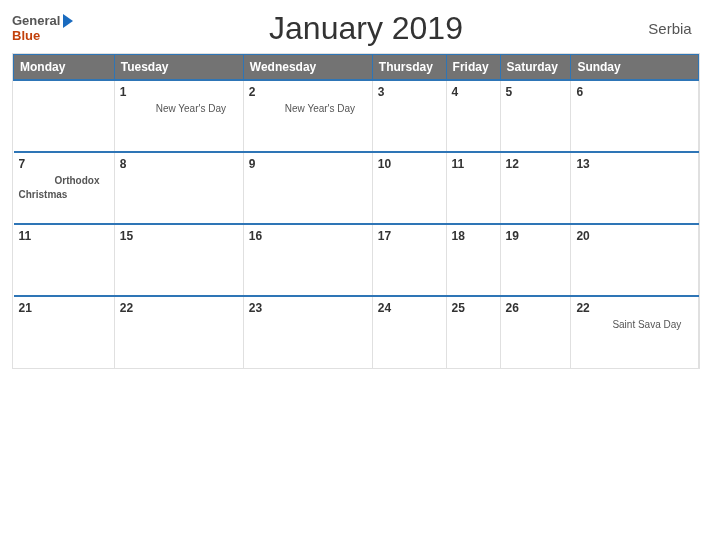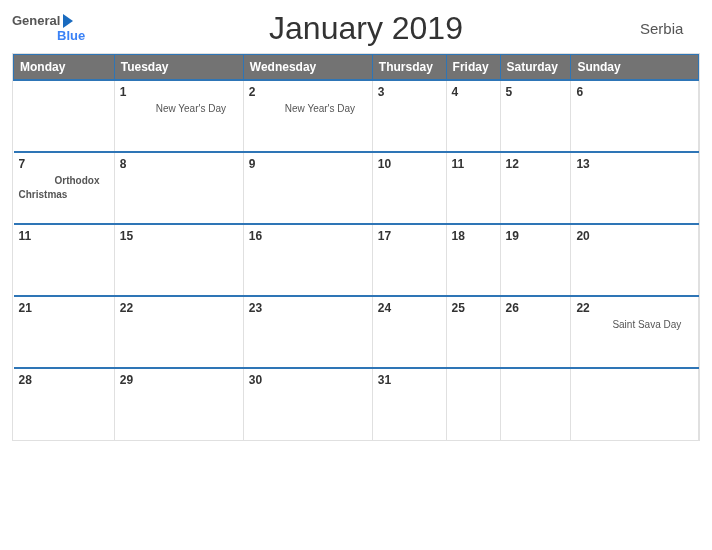--- a/index.html
+++ b/index.html
@@ -28,21 +28,21 @@
       font-size: 32px;
       font-weight: bold;
       color: #333;
       text-align: center;
       flex: 1;
     }
     .country {
       font-size: 15px;
       color: #555;
       min-width: 60px;
-      text-align: left;
+      text-align: center;
     }
     .calendar {
       border-collapse: collapse;
       width: 100%;
       flex: 1;
     }
     .calendar thead tr th {
       background-color: #737373;
       color: #fff;
       font-size: 12px;
@@ -85,21 +85,21 @@
 </head>
 <body>
 
 <div class="page">
   <div class="header">
     <div style="display:flex;flex-direction:column;line-height:1.1;font-size:13px;font-weight:bold;min-width:80px;">
       <div style="display:flex;align-items:center;">
         <span style="color:#555;">General</span>
         <div style="width:0;height:0;border-left:10px solid #1a6bbf;border-top:7px solid transparent;border-bottom:7px solid transparent;margin-left:3px;"></div>
       </div>
-      <span style="color:#3b82f6;margin-left:45px;">Blue</span>
+      <span style="color:#c2410c;">Blue</span>
     </div>
     <h1 class="title" style="font-size:32px;font-weight:normal;color:#333;text-align:center;flex:1;">January 2019</h1>
     <span class="country">Serbia</span>
   </div>
 
   <div class="calendar-wrapper">
     <table class="calendar">
       <thead>
         <tr>
         <th>Monday</th>
@@ -188,33 +188,16 @@
               <span class="day-number">24</span>
             </td>
             <td>
               <span class="day-number">25</span>
             </td>
             <td>
               <span class="day-number">26</span>
             </td>
             <td><span class="day-number">22</span><span class="event" style="white-space: pre-line;">Saint Sava Day</span></td>
           </tr>
-          <tr>
-            <td>
-              <span class="day-number">28</span>
-            </td>
-            <td>
-              <span class="day-number">29</span>
-            </td>
-            <td>
-              <span class="day-number">30</span>
-            </td>
-            <td>
-              <span class="day-number">31</span>
-            </td>
-            <td></td>
-            <td></td>
-            <td></td>
-          </tr>
         </tbody>
     </table>
   </div>
 </div>
 
 </body></html>

